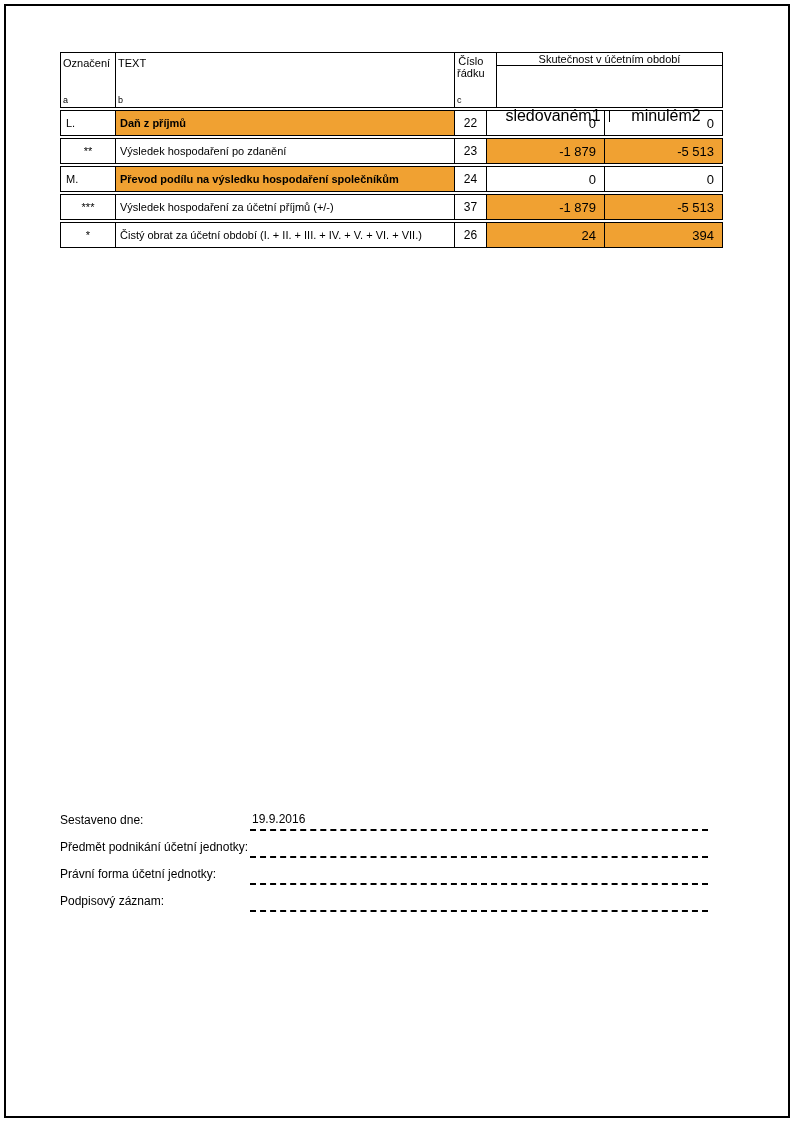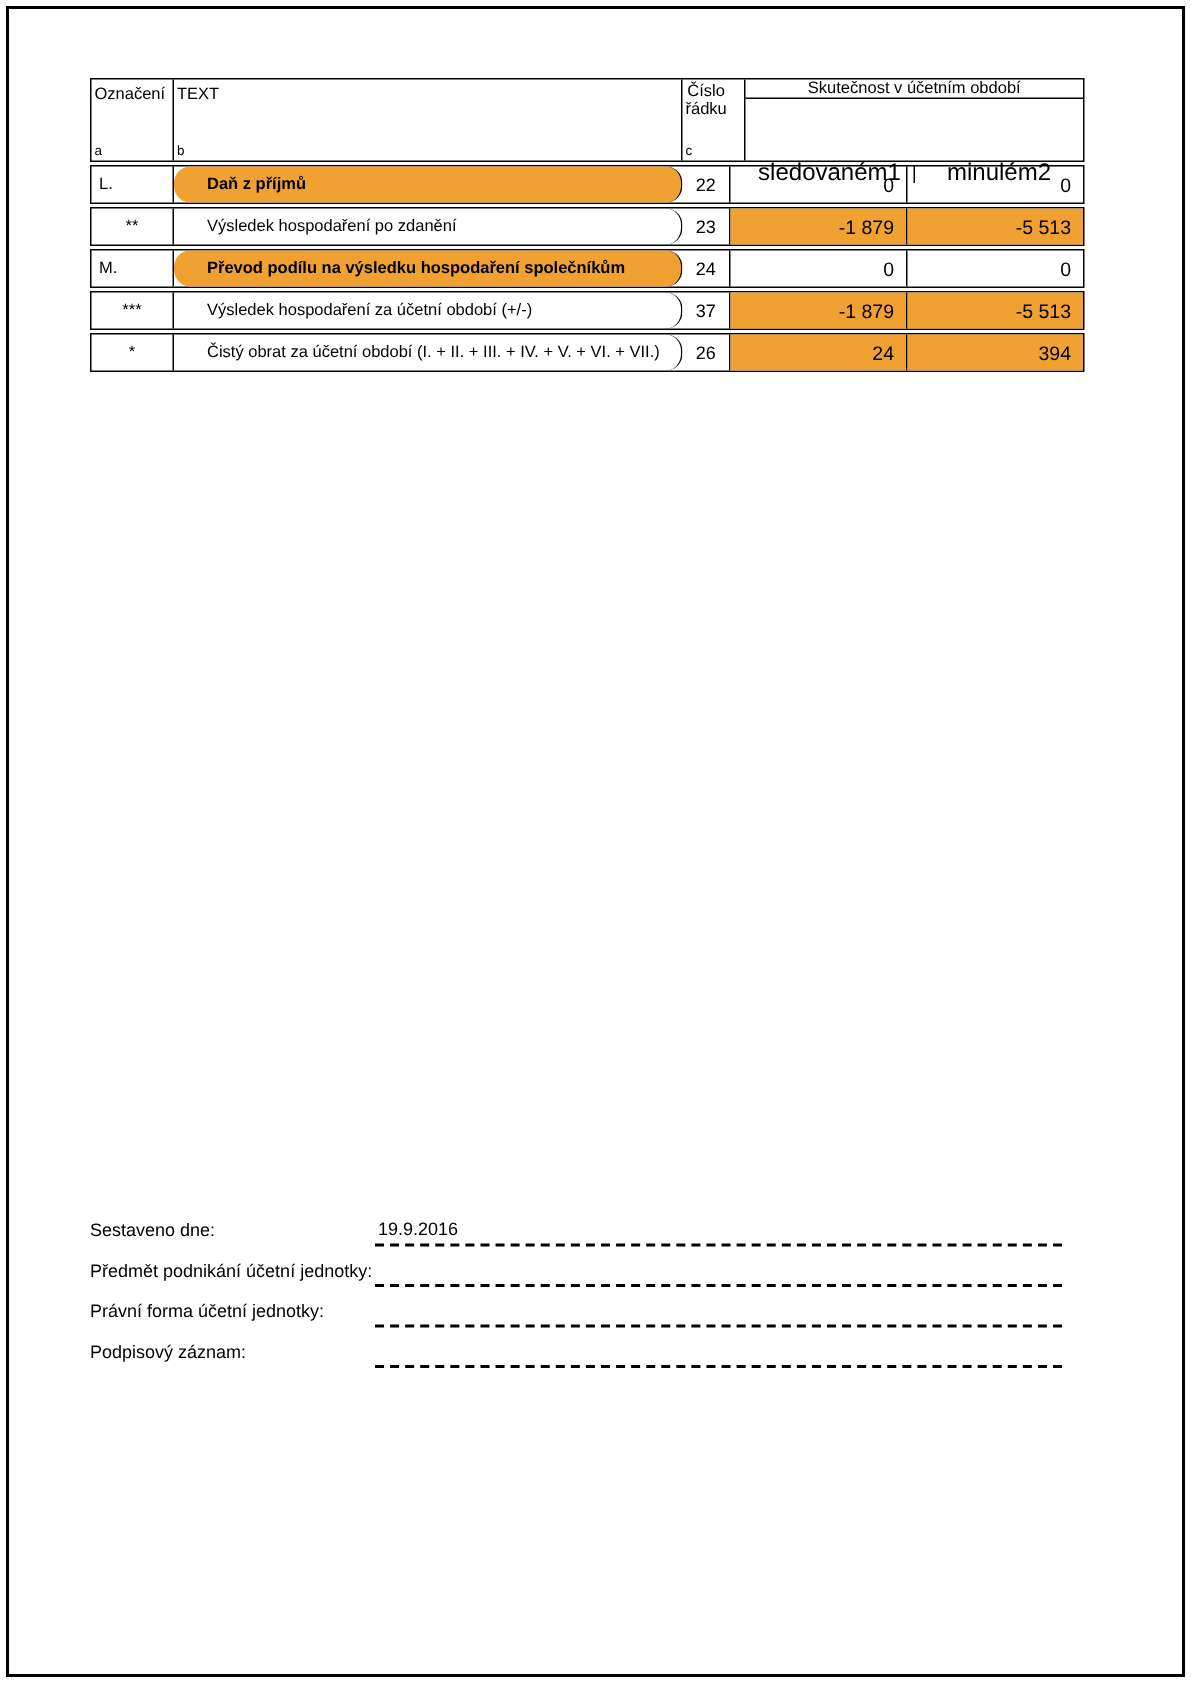--- a/index.html
+++ b/index.html
@@ -49,21 +49,21 @@
     display: flex;
     height: 26px;
     border: 1px solid #000;
     margin-top: 2px;
     background: #fff;
   }
   .c-ozn  { width: 55px;  border-right: 1px solid #000; display: flex; align-items: center;
             padding-left: 5px; font-size: 11px; }
   .c-ozn.center { padding-left: 0; justify-content: center; }
   .c-text { width: 339px; border-right: 1px solid #000; display: flex; align-items: center;
-            padding-left: 22px; font-size: 11px; border-radius: 11px; }
+            padding-left: 4px; font-size: 11px; }
   .c-cislo{ width: 32px;  border-right: 1px solid #000; display: flex; align-items: center;
             justify-content: center; font-size: 12px; }
   .c-num  { flex: 1; display: flex; align-items: flex-end; justify-content: flex-end;
             padding: 0 8px 4px 0; font-size: 13px; }
   .c-num-first { border-right: 1px solid #000; }
   .hl { background: var(--hl); }
   .bold { font-weight: bold; }
 
   
   .footer { position: absolute; left: 60px; top: 808px; width: 648px; }
@@ -130,21 +130,21 @@
   <div class="trow">
     <div class="c-ozn">M.</div>
     <div class="c-text hl bold">Převod podílu na výsledku hospodaření společníkům</div>
     <div class="c-cislo">24</div>
     <div class="c-num c-num-first">0</div>
     <div class="c-num">0</div>
   </div>
 
   <div class="trow">
     <div class="c-ozn center">***</div>
-    <div class="c-text">Výsledek hospodaření za účetní období (+/-)</div>
+    <div class="c-text">Výsledek hospodaření za účetní příjmů (+/-)</div>
     <div class="c-cislo">37</div>
     <div class="c-num c-num-first hl">-1 879</div>
     <div class="c-num hl">-5 513</div>
   </div>
 
   <div class="trow">
     <div class="c-ozn center">*</div>
     <div class="c-text">Čistý obrat za účetní období (I. + II. + III. + IV. + V. + VI. + VII.)</div>
     <div class="c-cislo">26</div>
     <div class="c-num c-num-first hl">24</div>

